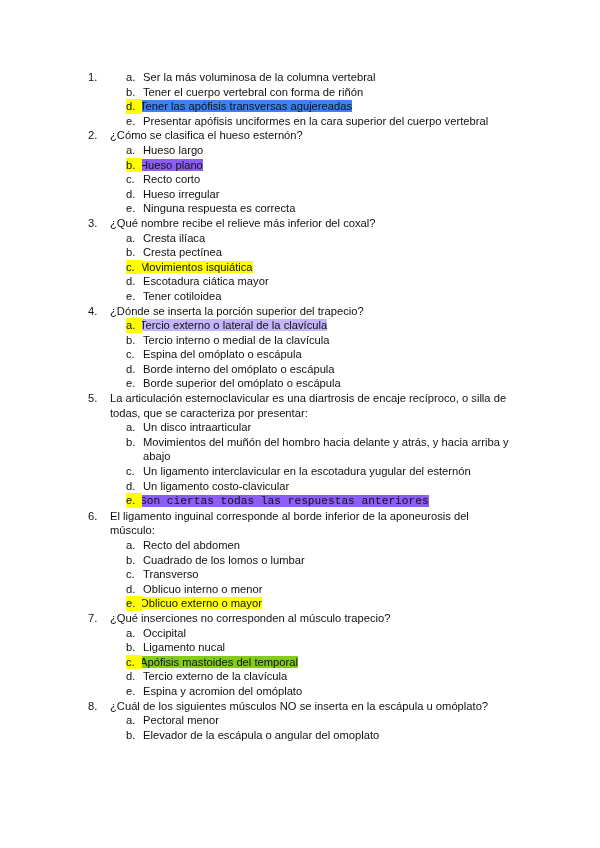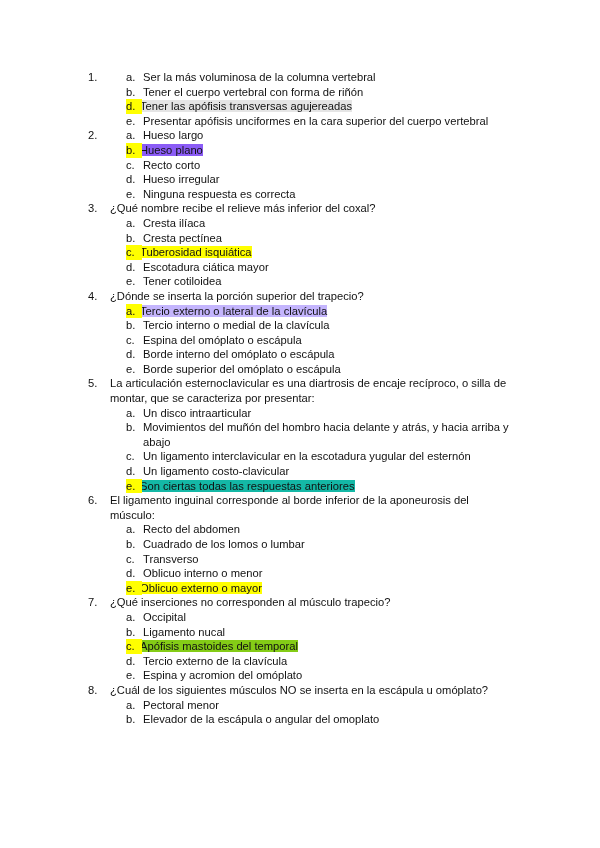--- a/index.html
+++ b/index.html
@@ -13,46 +13,46 @@
   .hl { background:#ffff00; }
 </style>
 </head>
 <body>
 
 <div class="page" id="page">
     <div class="q"><span class="num">1.</span></div>
     <div class="opt"><span class="let">a.</span><span class="txt">Ser la más voluminosa de la columna vertebral</span></div>
     <div class="opt"><span class="let">b.</span><span class="txt">Tener el cuerpo vertebral con forma de riñón</span></div>
     <div class="opt"><span class="let">c.</span></div>
-    <div class="opt"><span class="let hl" style="background: rgb(255, 255, 0); padding-right: 7px;">d.</span><span class="txt hl" style="background: #e5e5e5; margin-left: -3px;">Tener las apófisis transversas agujereadas</span></div>
+    <div class="opt"><span class="let hl" style="background: rgb(255, 255, 0); padding-right: 7px;">d.</span><span class="txt hl" style="background: #3b82f6; margin-left: -3px;">Tener las apófisis transversas agujereadas</span></div>
     <div class="opt"><span class="let">e.</span><span class="txt">Presentar apófisis unciformes en la cara superior del cuerpo vertebral</span></div>
-    <div class="q"><span class="num">2.</span></div>
+    <div class="q"><span class="num">2.</span><span>¿Cómo se clasifica el hueso esternón?</span></div>
     <div class="opt"><span class="let">a.</span><span class="txt">Hueso largo</span></div>
     <div class="opt"><span class="let hl" style="background: rgb(255, 255, 0); padding-right: 7px;">b.</span><span class="txt hl" style="background: #8b5cf6; margin-left: -3px;">Hueso plano</span></div>
     <div class="opt"><span class="let">c.</span><span class="txt">Recto corto</span></div>
     <div class="opt"><span class="let">d.</span><span class="txt">Hueso irregular</span></div>
     <div class="opt"><span class="let">e.</span><span class="txt">Ninguna respuesta es correcta</span></div>
     <div class="q"><span class="num">3.</span><span>¿Qué nombre recibe el relieve más inferior del coxal?</span></div>
     <div class="opt"><span class="let">a.</span><span class="txt">Cresta ilíaca</span></div>
     <div class="opt"><span class="let">b.</span><span class="txt">Cresta pectínea</span></div>
-    <div class="opt"><span class="let hl" style="background: rgb(255, 255, 0); padding-right: 7px;">c.</span><span class="txt hl" style="background: rgb(255, 255, 0); margin-left: -3px;">Tuberosidad isquiática</span></div>
+    <div class="opt"><span class="let hl" style="background: rgb(255, 255, 0); padding-right: 7px;">c.</span><span class="txt hl" style="background: rgb(255, 255, 0); margin-left: -3px;">Movimientos isquiática</span></div>
     <div class="opt"><span class="let">d.</span><span class="txt">Escotadura ciática mayor</span></div>
     <div class="opt"><span class="let">e.</span><span class="txt">Tener cotiloidea</span></div>
     <div class="q"><span class="num">4.</span><span>¿Dónde se inserta la porción superior del trapecio?</span></div>
     <div class="opt"><span class="let hl" style="background: rgb(255, 255, 0); padding-right: 7px;">a.</span><span class="txt hl" style="background: #c4b5fd; margin-left: -3px;">Tercio externo o lateral de la clavícula</span></div>
     <div class="opt"><span class="let">b.</span><span class="txt">Tercio interno o medial de la clavícula</span></div>
     <div class="opt"><span class="let">c.</span><span class="txt">Espina del omóplato o escápula</span></div>
     <div class="opt"><span class="let">d.</span><span class="txt">Borde interno del omóplato o escápula</span></div>
     <div class="opt"><span class="let">e.</span><span class="txt">Borde superior del omóplato o escápula</span></div>
-    <div class="q"><span class="num">5.</span><span>La articulación esternoclavicular es una diartrosis de encaje recíproco, o silla de montar, que se caracteriza por presentar:</span></div>
+    <div class="q"><span class="num">5.</span><span>La articulación esternoclavicular es una diartrosis de encaje recíproco, o silla de todas, que se caracteriza por presentar:</span></div>
     <div class="opt"><span class="let">a.</span><span class="txt">Un disco intraarticular</span></div>
     <div class="opt"><span class="let">b.</span><span class="txt">Movimientos del muñón del hombro hacia delante y atrás, y hacia arriba y abajo</span></div>
     <div class="opt"><span class="let">c.</span><span class="txt">Un ligamento interclavicular en la escotadura yugular del esternón</span></div>
     <div class="opt"><span class="let">d.</span><span class="txt">Un ligamento costo-clavicular</span></div>
-    <div class="opt"><span class="let hl" style="background: rgb(255, 255, 0); padding-right: 7px;">e.</span><span class="txt hl" style="background: #14b8a6; margin-left: -3px;">Son ciertas todas las respuestas anteriores</span></div>
+    <div class="opt"><span class="let hl" style="background: rgb(255, 255, 0); padding-right: 7px;">e.</span><span class="txt hl" style="background: #8b5cf6; margin-left: -3px; font-family: Liberation Mono, monospace;">Son ciertas todas las respuestas anteriores</span></div>
     <div class="q"><span class="num">6.</span><span>El ligamento inguinal corresponde al borde inferior de la aponeurosis del músculo:</span></div>
     <div class="opt"><span class="let">a.</span><span class="txt">Recto del abdomen</span></div>
     <div class="opt"><span class="let">b.</span><span class="txt">Cuadrado de los lomos o lumbar</span></div>
     <div class="opt"><span class="let">c.</span><span class="txt">Transverso</span></div>
     <div class="opt"><span class="let">d.</span><span class="txt">Oblicuo interno o menor</span></div>
     <div class="opt"><span class="let hl" style="background: rgb(255, 255, 0); padding-right: 7px;">e.</span><span class="txt hl" style="background: rgb(255, 255, 0); margin-left: -3px;">Oblicuo externo o mayor</span></div>
     <div class="q"><span class="num">7.</span><span>¿Qué inserciones no corresponden al músculo trapecio?</span></div>
     <div class="opt"><span class="let">a.</span><span class="txt">Occipital</span></div>
     <div class="opt"><span class="let">b.</span><span class="txt">Ligamento nucal</span></div>
     <div class="opt"><span class="let hl" style="background: rgb(255, 255, 0); padding-right: 7px;">c.</span><span class="txt hl" style="background: #84cc16; margin-left: -3px;">Apófisis mastoides del temporal</span></div>

